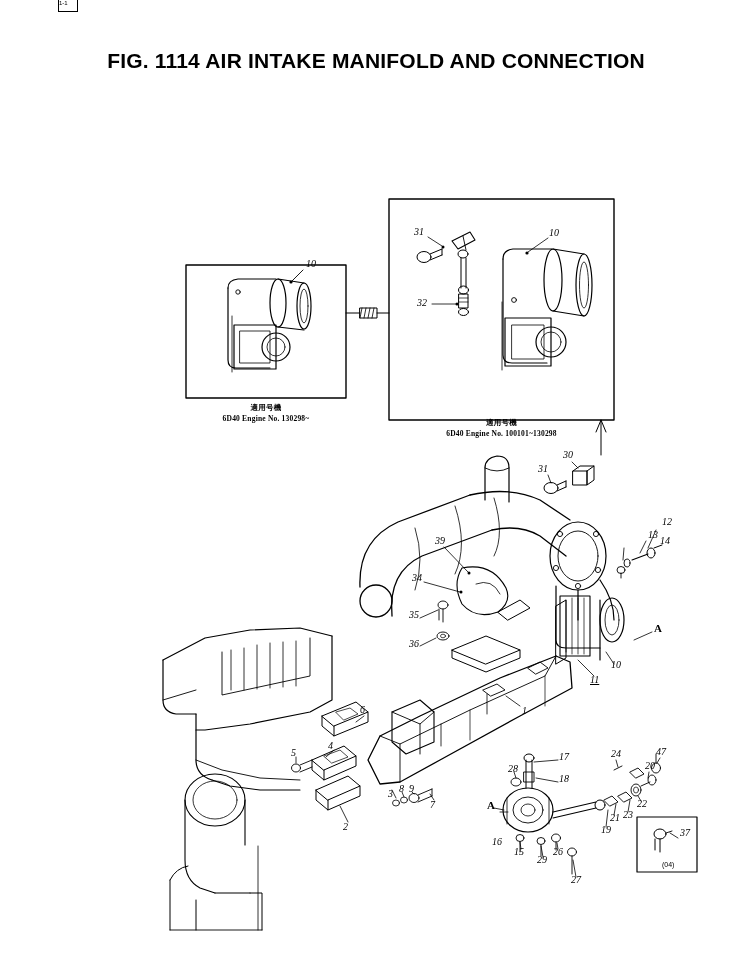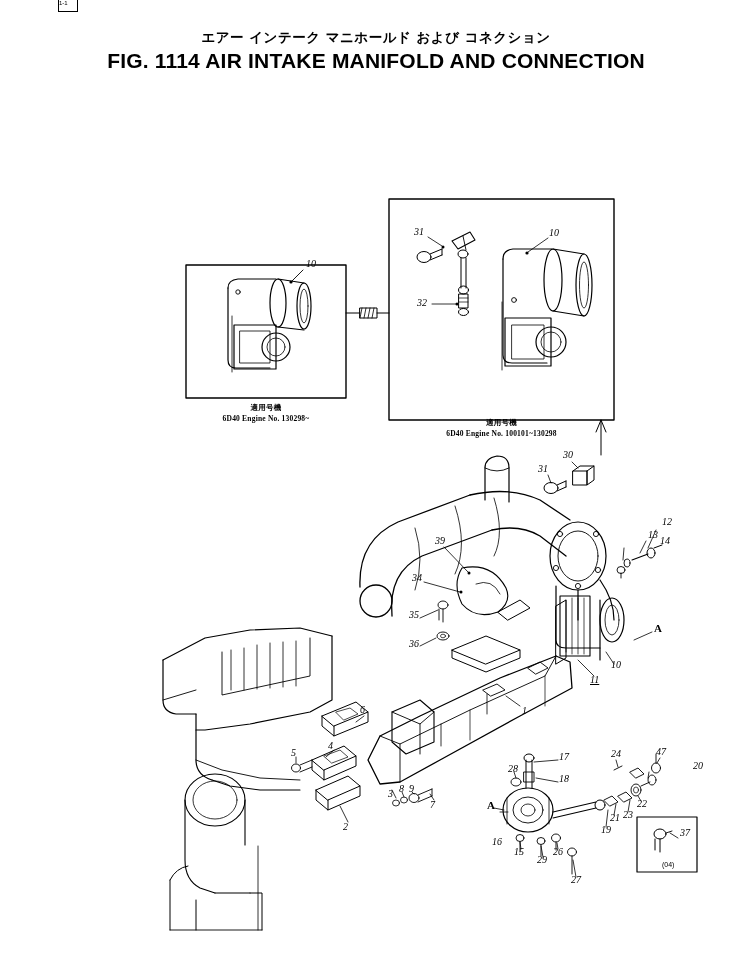--- a/index.html
+++ b/index.html
@@ -90,21 +90,20 @@
     font-family: "Liberation Sans", sans-serif;
     white-space: nowrap;
   }
 </style>
 </head>
 <body>
 
 <div class="page">
 
   <div class="corner-mark">1-1</div>
-  <div class="title-jp">エアー インテーク マニホールド および コネクション</div>
   <div class="title-en">FIG. 1114  AIR INTAKE MANIFOLD AND CONNECTION</div>
 
   <svg class="art" viewBox="0 0 752 979" xmlns="http://www.w3.org/2000/svg">
     <g fill="none" stroke="#000" stroke-width="1.1" stroke-linecap="round" stroke-linejoin="round">
 
       <rect x="186" y="265" width="160" height="133" stroke-width="1.4"></rect>
 
       <path d="M228 288 L228 360 Q228 368 236 368 L270 368" stroke-width="1.2"></path>
       <path d="M228 288 Q228 280 238 279 L276 279" stroke-width="1.2"></path>
       <ellipse cx="278" cy="303" rx="8" ry="24" stroke-width="1.2"></ellipse>
@@ -408,21 +407,21 @@
   <div class="numlbl" style="left:492px; top:836px;">16</div>
   <div class="numlbl" style="left:514px; top:846px;">15</div>
   <div class="numlbl" style="left:537px; top:854px;">29</div>
   <div class="numlbl" style="left:553px; top:846px;">26</div>
   <div class="numlbl" style="left:571px; top:874px;">27</div>
   <div class="numlbl" style="left:601px; top:824px;">19</div>
   <div class="numlbl" style="left:610px; top:812px;">21</div>
   <div class="numlbl" style="left:623px; top:809px;">23</div>
   <div class="numlbl" style="left:637px; top:798px;">22</div>
   <div class="numlbl" style="left:611px; top:748px;">24</div>
-  <div class="numlbl" style="left:645px; top:760px;margin-left:48px;">20</div>
+  <div class="numlbl" style="left:645px; top:760px;">20</div>
   <div class="numlbl" style="left:656px; top:746px;">47</div>
   <div class="numlbl" style="left:680px; top:827px;">37</div>
 
   <div class="letlbl" style="left:654px; top:622px;">A</div>
   <div class="letlbl" style="left:487px; top:799px;">A</div>
 
   <div class="smalllbl" style="left:662px; top:861px;">(04)</div>
 
 </div>
 

